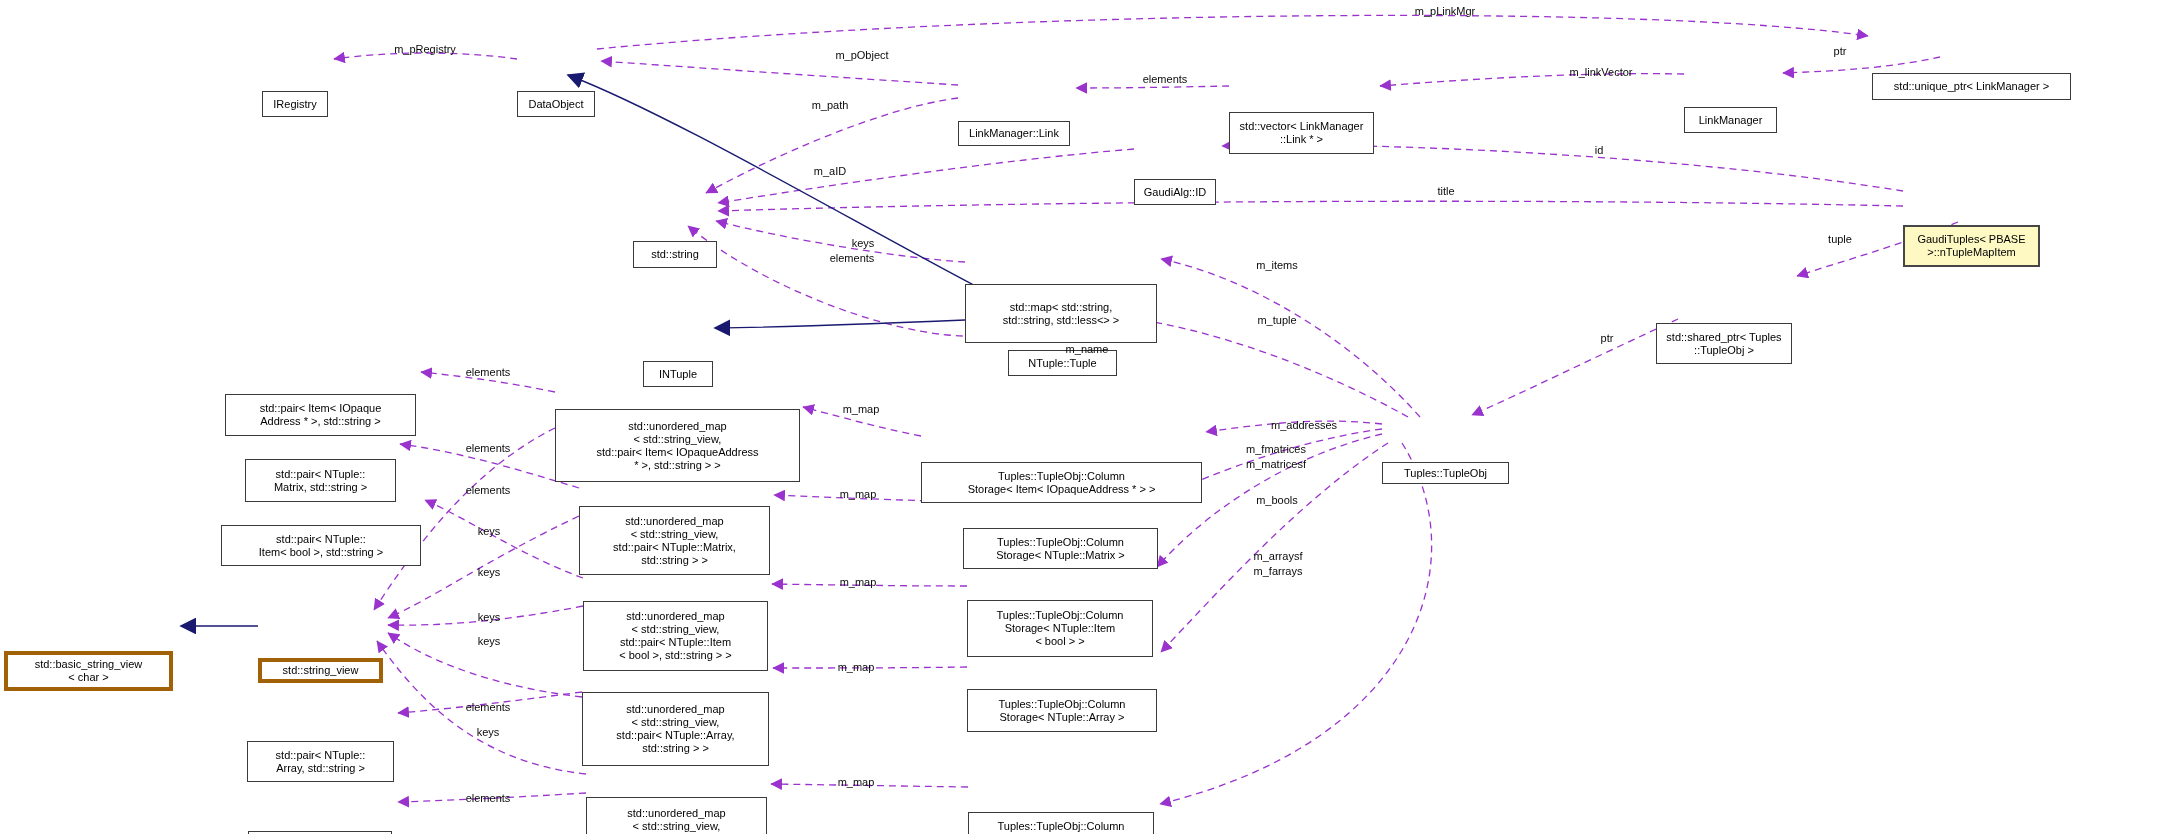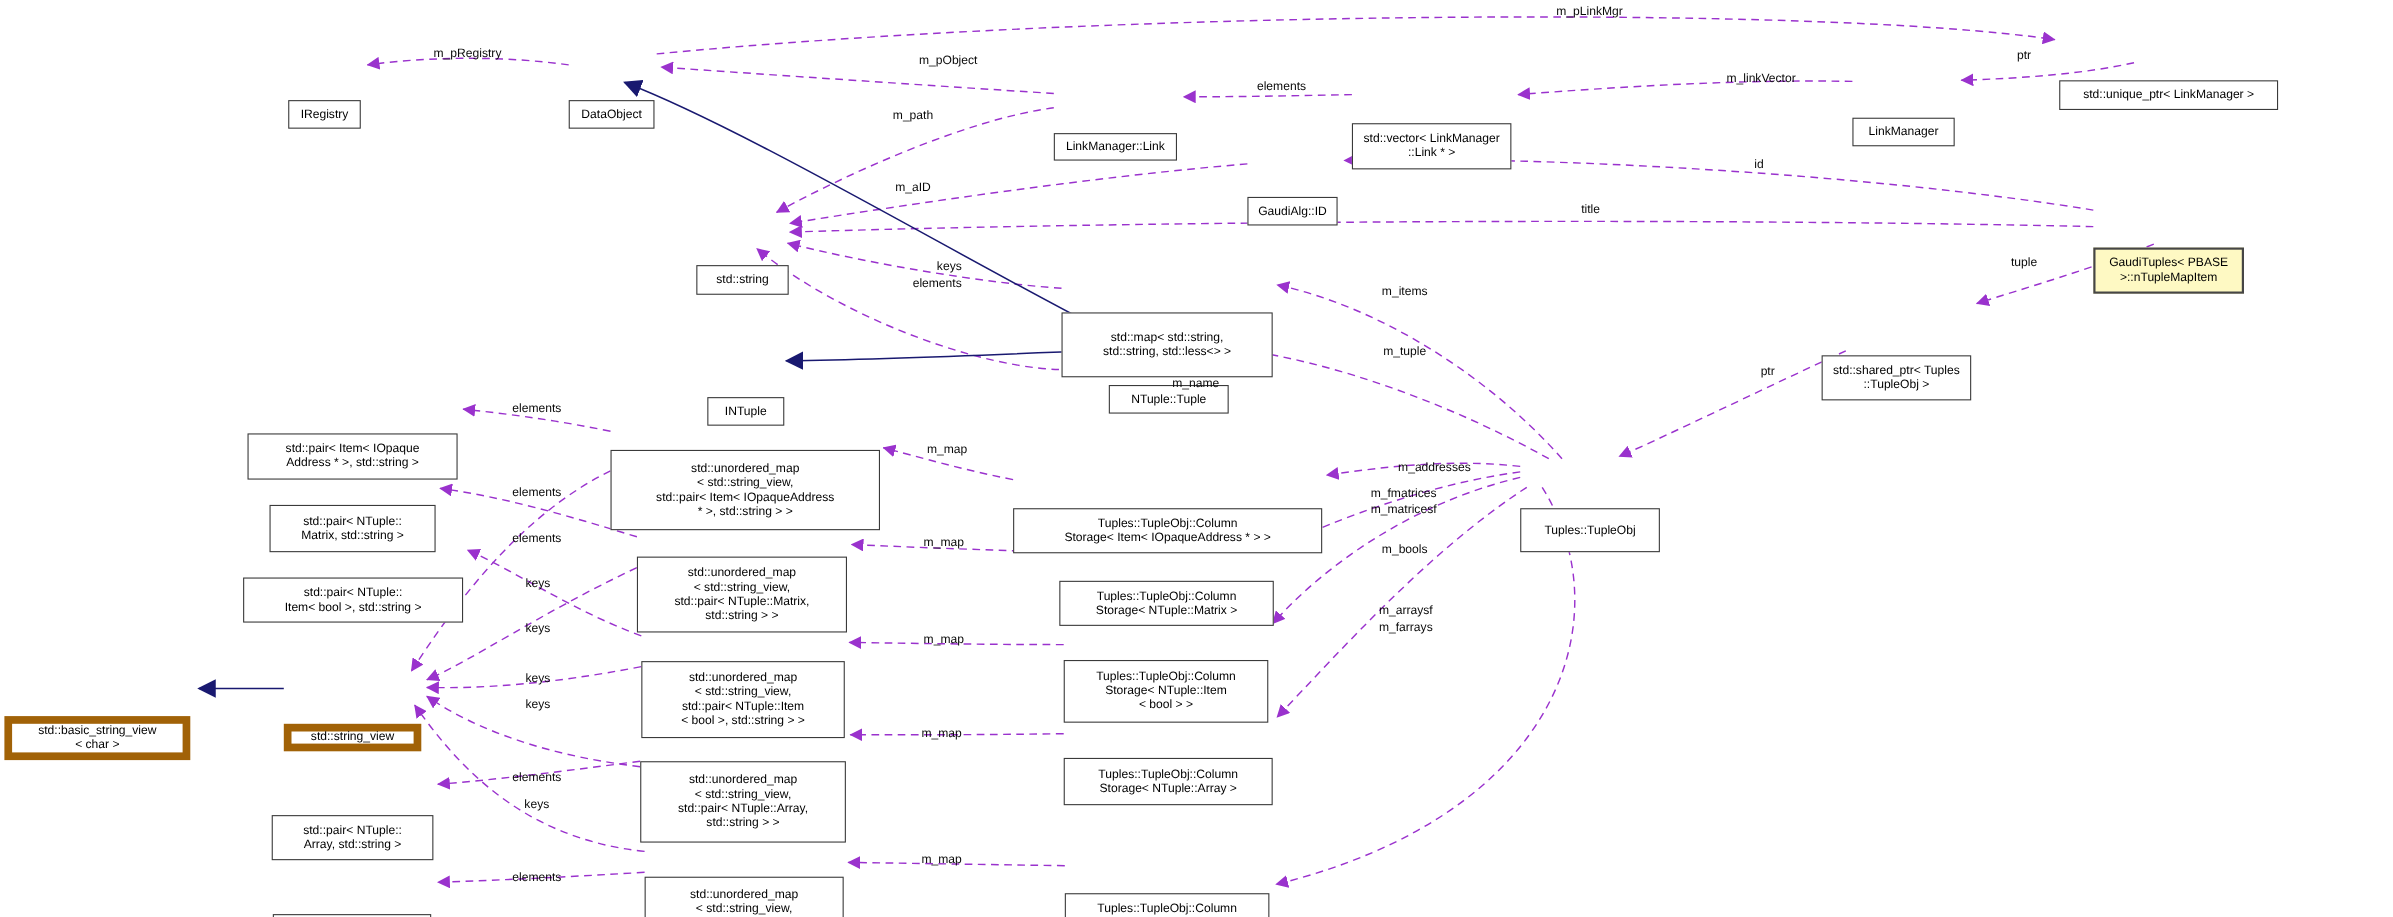--- a/index.html
+++ b/index.html
@@ -5,21 +5,21 @@
   html,body{margin:0;padding:0;background:#ffffff;}
   #canvas{position:relative;width:2175px;height:834px;background:#ffffff;overflow:hidden;
           font-family:"Liberation Sans","DejaVu Sans",sans-serif;}
   #edges{position:absolute;left:0;top:0;width:2175px;height:834px;}
   .pe{fill:none;stroke:#9a32cd;stroke-width:1.3;stroke-dasharray:7 5;}
   .se{fill:none;stroke:#191970;stroke-width:1.4;}
   .node{position:absolute;box-sizing:border-box;background:#ffffff;border:1px solid #3a3a3a;
         display:flex;align-items:center;justify-content:center;text-align:center;
         font-size:11px;line-height:13px;color:#000;white-space:pre-line;padding:1px 3px;margin-top:45px;}
   .node.hl{background:#fef9c3;border:2px solid #464646;}
-  .node.muted{border:7px solid #a16207;}
+  .node.muted{border:4px solid #a16207;}
   .elabel{position:absolute;transform:translate(-50%,-50%);font-size:11px;line-height:14.5px;
           color:#0a0a0a;text-align:right;white-space:pre-line;}
 </style>
 </head>
 <body>
 
 <div id="canvas">
 
   <svg id="edges" viewBox="0 0 2175 834">
     <defs>
@@ -83,21 +83,21 @@
   <div class="node" style="left:1134px;top:134px;width:82px;height:26px;">GaudiAlg::ID</div>
   <div class="node hl" style="left:1903px;top:180px;width:137px;height:42px;">GaudiTuples&lt; PBASE
 &gt;::nTupleMapItem</div>
   <div class="node" style="left:633px;top:196px;width:84px;height:27px;">std::string</div>
   <div class="node" style="left:965px;top:239px;width:192px;height:59px;">std::map&lt; std::string,
 std::string, std::less&lt;&gt; &gt;</div>
   <div class="node" style="left:643px;top:316px;width:70px;height:26px;">INTuple</div>
   <div class="node" style="left:1008px;top:305px;width:109px;height:26px;">NTuple::Tuple</div>
   <div class="node" style="left:1656px;top:278px;width:136px;height:41px;">std::shared_ptr&lt; Tuples
 ::TupleObj &gt;</div>
-  <div class="node" style="left:1382px;top:417px;width:127px;height:40px;">Tuples::TupleObj</div>
+  <div class="node" style="left:1382px;top:417px;width:127px;height:22px;">Tuples::TupleObj</div>
   <div class="node" style="left:225px;top:349px;width:191px;height:42px;">std::pair&lt; Item&lt; IOpaque
 Address * &gt;, std::string &gt;</div>
   <div class="node" style="left:555px;top:364px;width:245px;height:73px;">std::unordered_map
 &lt; std::string_view,
 std::pair&lt; Item&lt; IOpaqueAddress
 * &gt;, std::string &gt; &gt;</div>
   <div class="node" style="left:921px;top:417px;width:281px;height:41px;">Tuples::TupleObj::Column
 Storage&lt; Item&lt; IOpaqueAddress * &gt; &gt;</div>
   <div class="node" style="left:245px;top:414px;width:151px;height:43px;">std::pair&lt; NTuple::
 Matrix, std::string &gt;</div>

